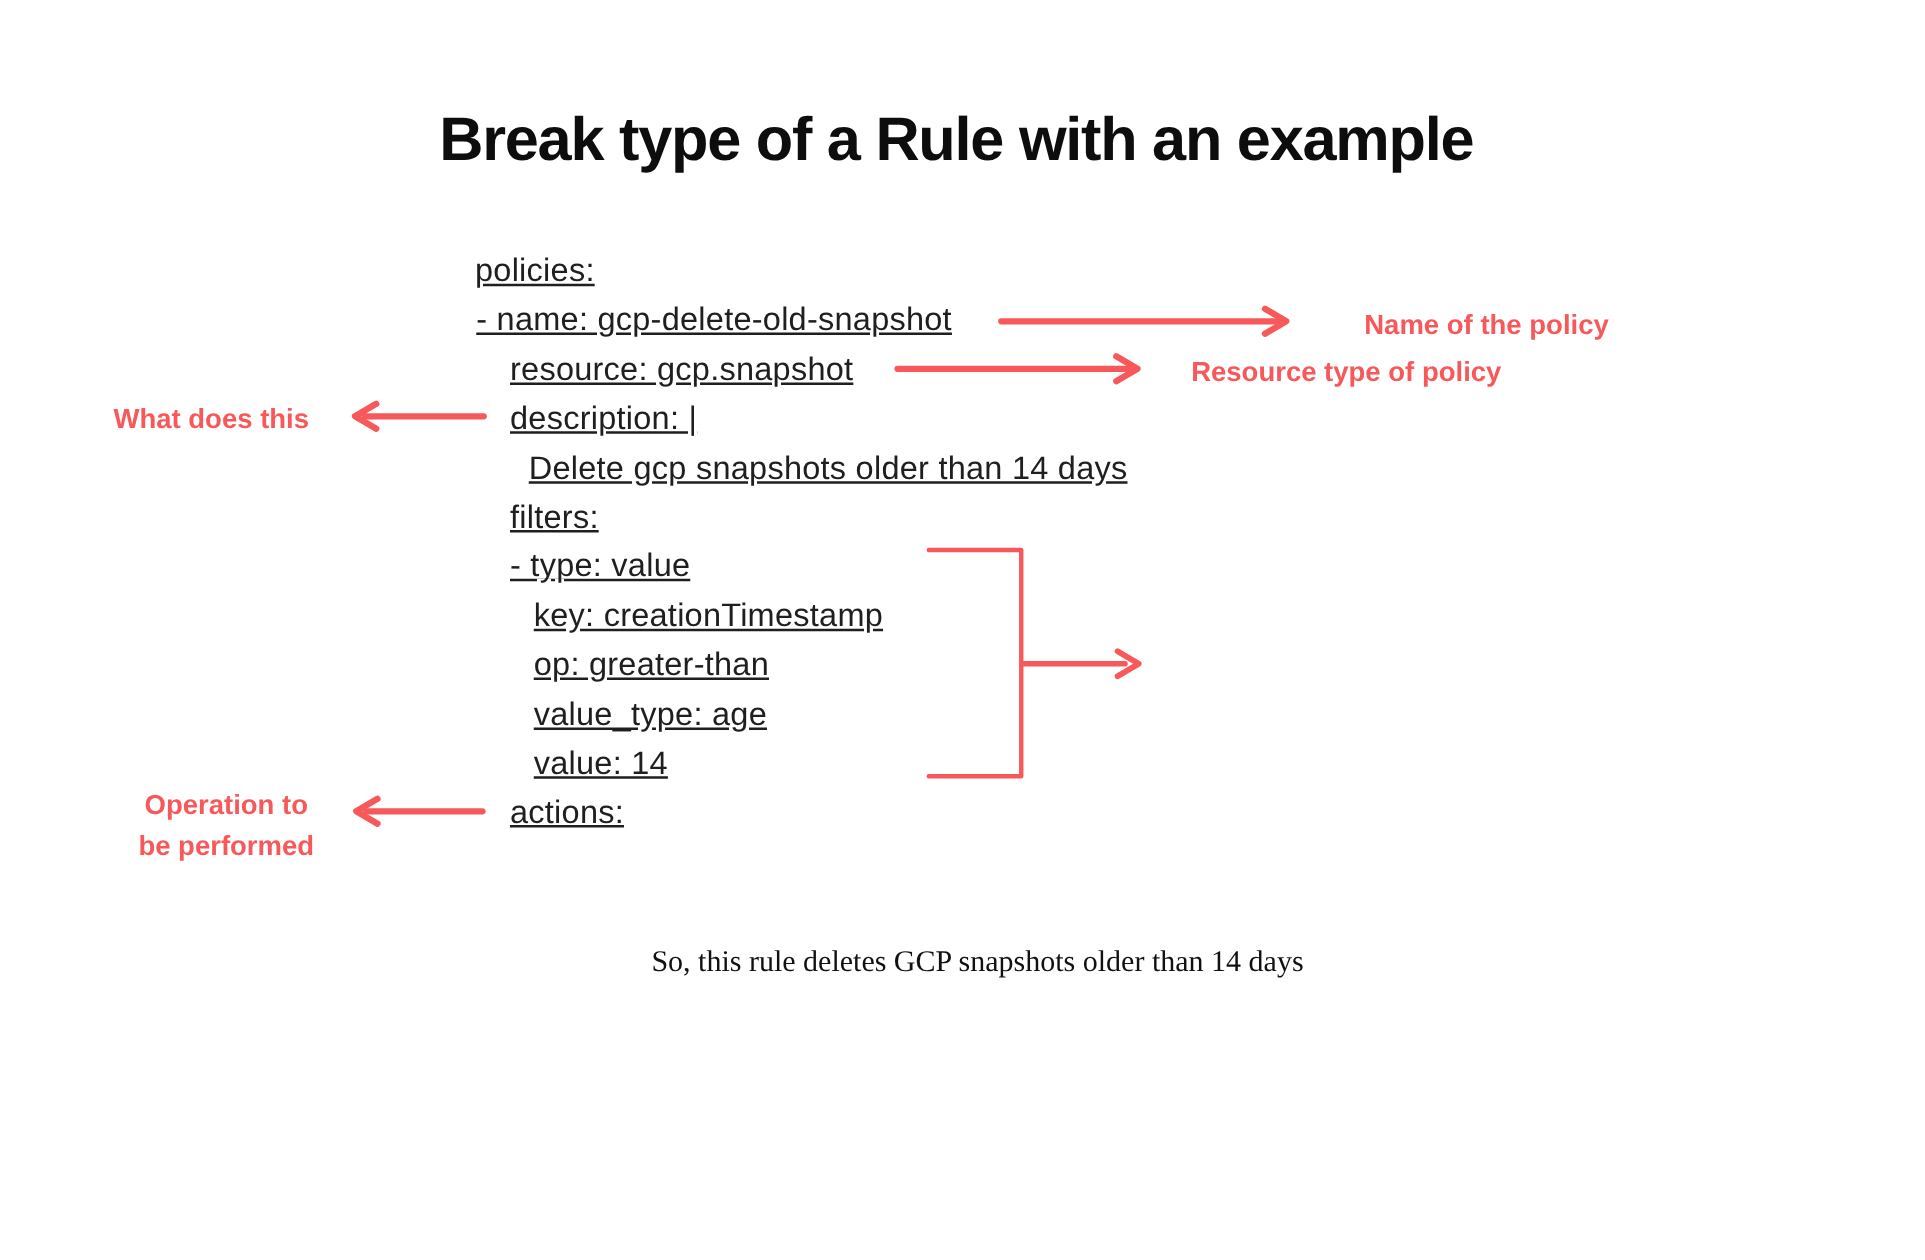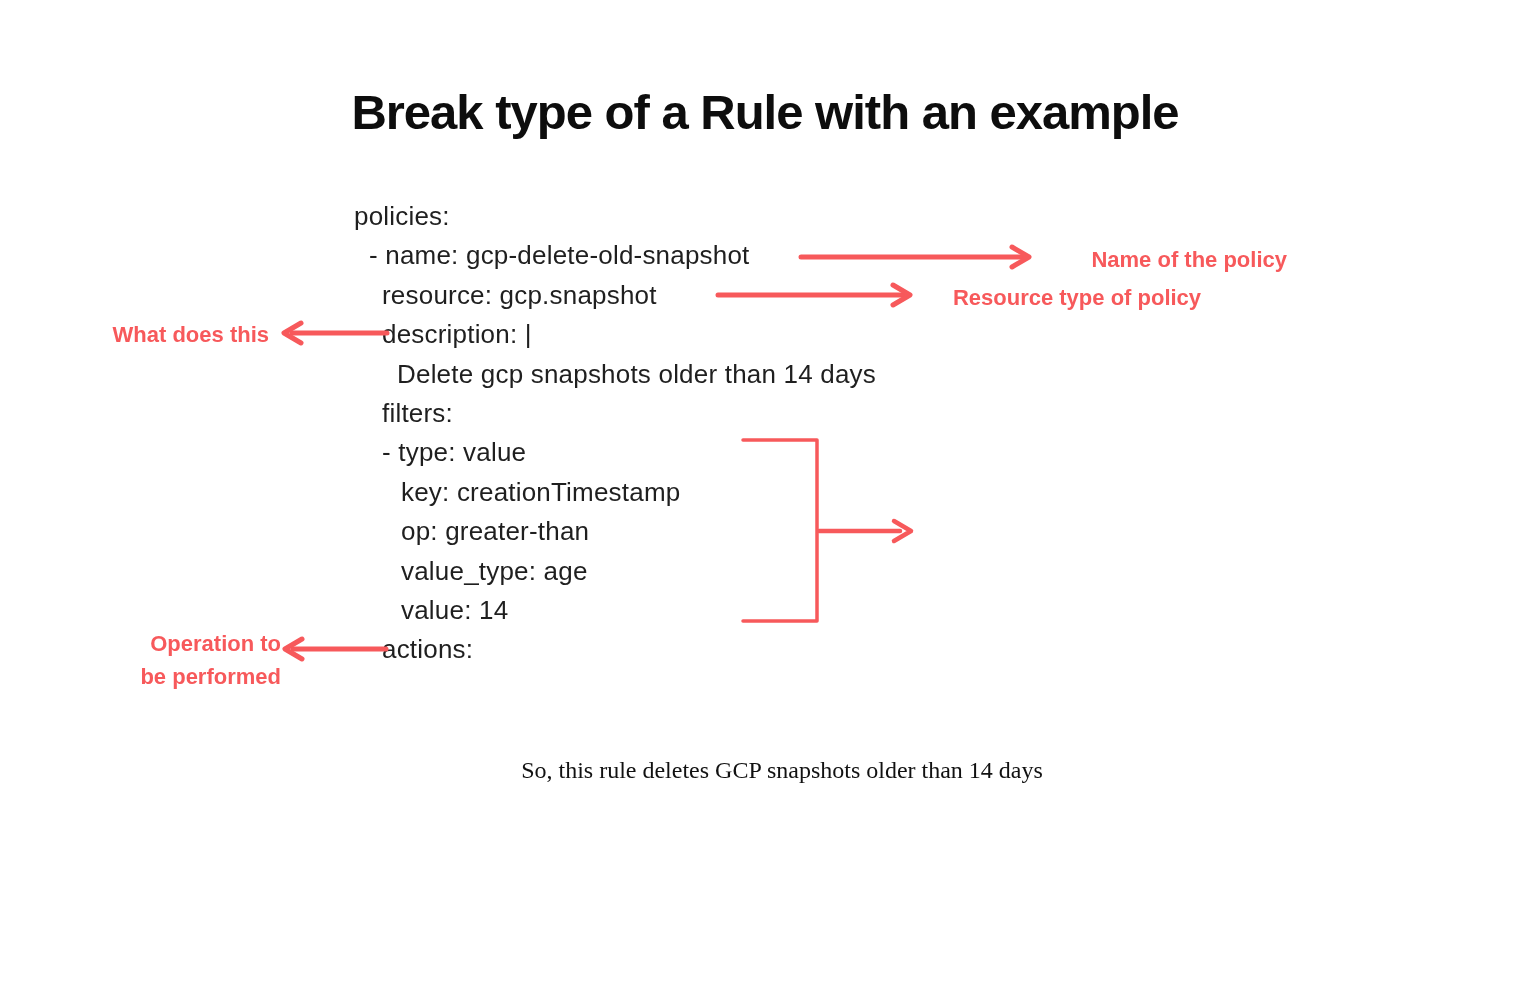--- a/index.html
+++ b/index.html
@@ -15,41 +15,42 @@
     top:84px;left:0;width:1530px;
     text-align:center;
     font-family:"Liberation Sans", sans-serif;
     font-weight:800;
     font-size:49px;
     letter-spacing:-1px;
     color:#0d0d0d;
   }
   .code{
     position:absolute;
-    top:197px;left:354px;
+    top:197px;left:380px;
     font-size:26px;
     line-height:39.4px;
     color:#1f1f1f;
     letter-spacing:0.2px;
     white-space:nowrap;
+    text-decoration:underline;
   }
   .code .ind-0{margin-left:0;}
-  .code .ind-1{margin-left:15px;}
+  .code .ind-1{margin-left:1px;}
   .code .ind-2{margin-left:28px;}
   .code .ind-3{margin-left:43px;}
   .code .ind-4{margin-left:47px;}
   .ann{
     position:absolute;
     color:#f7595b;
     font-weight:700;
     font-size:22px;
     line-height:33px;
     white-space:nowrap;
   }
-  .ann.center{text-align:right;}
+  .ann.center{text-align:center;}
   .svg-overlay{
     position:absolute;top:0;left:0;width:1540px;height:1008px;
     pointer-events:none;
   }
   .footer{
     position:absolute;
     top:757px;left:12px;width:1540px;
     text-align:center;
     font-family:"Liberation Serif", serif;
     font-size:24px;

